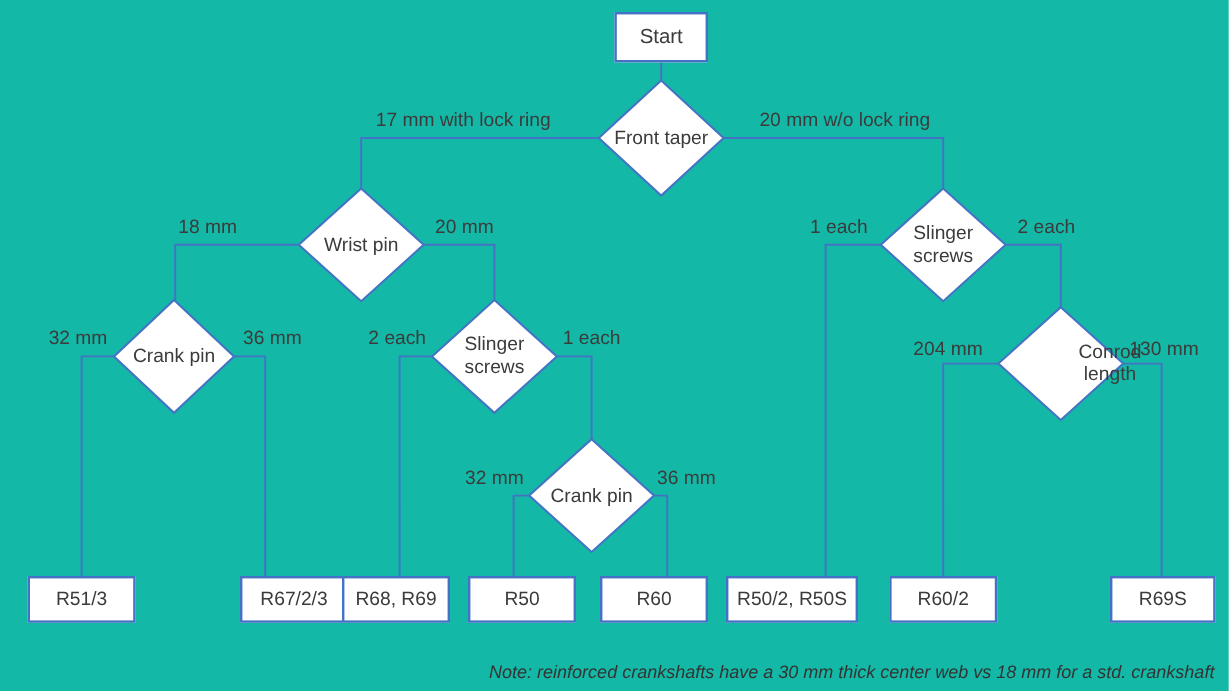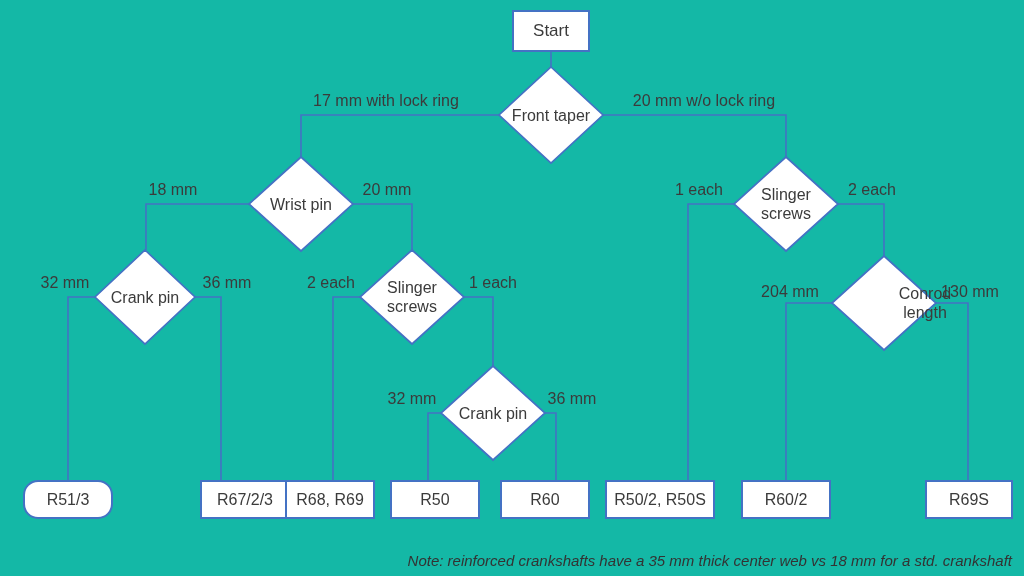--- a/index.html
+++ b/index.html
@@ -96,24 +96,24 @@
   <div class="edge-label" style="left:227px; top:274px;">36 mm</div>
   <div class="edge-label" style="left:331px; top:274px;">2 each</div>
   <div class="edge-label" style="left:493px; top:274px;">1 each</div>
   <div class="edge-label" style="left:412px; top:390px;">32 mm</div>
   <div class="edge-label" style="left:572px; top:390px;">36 mm</div>
   <div class="edge-label" style="left:699px; top:181px;">1 each</div>
   <div class="edge-label" style="left:872px; top:181px;">2 each</div>
   <div class="edge-label" style="left:790px; top:283px;">204 mm</div>
   <div class="edge-label" style="left:970px; top:283px;">130 mm</div>
 
-  <div class="box" style="left:23px;  top:480px; width:90px;  height:39px;border-radius:15px;">R51/3</div>
+  <div class="box" style="left:23px;  top:480px; width:90px;  height:39px;">R51/3</div>
   <div class="box" style="left:176px; top:480px; width:90px;  height:39px;margin-left:24px;">R67/2/3</div>
   <div class="box" style="left:285px; top:480px; width:90px;  height:39px;">R68, R69</div>
   <div class="box" style="left:390px; top:480px; width:90px;  height:39px;">R50</div>
   <div class="box" style="left:500px; top:480px; width:90px;  height:39px;">R60</div>
   <div class="box" style="left:605px; top:480px; width:110px; height:39px;">R50/2, R50S</div>
   <div class="box" style="left:741px; top:480px; width:90px;  height:39px;">R60/2</div>
   <div class="box" style="left:925px; top:480px; width:88px;  height:39px;">R69S</div>
 
-  <div class="note">Note: reinforced crankshafts have a 35 mm thick center web vs 18 mm for a std. crankshaft</div>
+  <div class="note">Note: reinforced crankshafts have a 30 mm thick center web vs 18 mm for a std. crankshaft</div>
 
 </div>
 
 </body></html>

